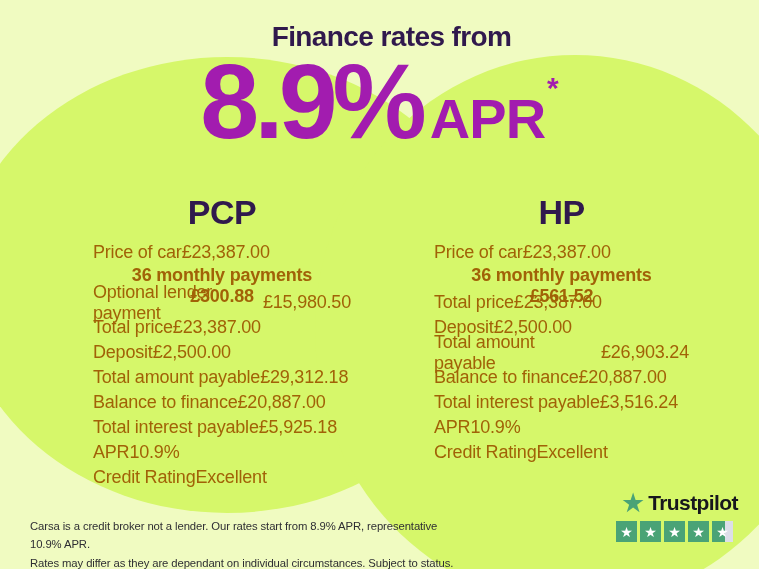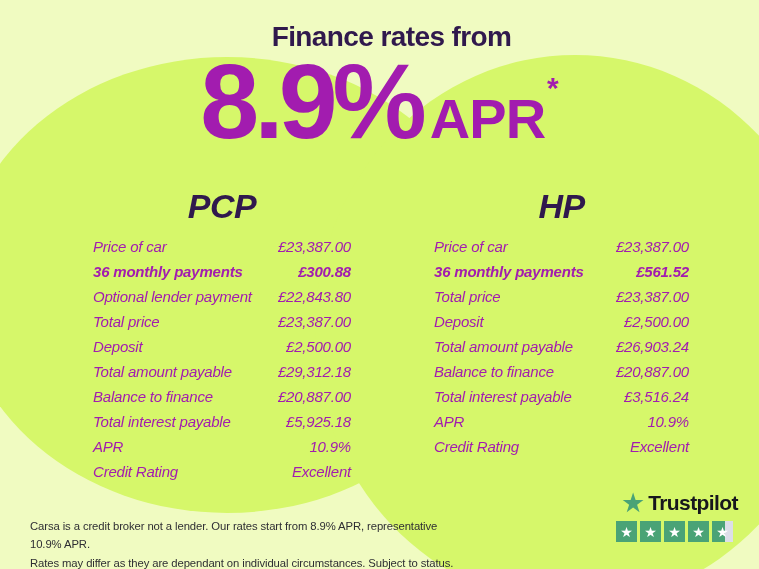--- a/index.html
+++ b/index.html
@@ -18,32 +18,32 @@
     font-size:28px; font-weight:800; color:#30194d; letter-spacing:-0.6px;padding-left:24px;
   }
   .rate-line {
     position:absolute; top:48px; left:0; width:100%; text-align:center;
     color:#a21caf; white-space:nowrap;
   }
   .rate-big  { font-size:106px; font-weight:800; letter-spacing:-5px; line-height:1; }
   .rate-apr  { font-size:56px;  font-weight:800; letter-spacing:-1px; margin-left:8px; }
   .rate-ast  { font-size:30px;  font-weight:800; position:relative; top:-40px; margin-left:2px; }
 
-  .fin-col { position:absolute; top:186px;font-style:italic; }
+  .fin-col { position:absolute; top:192px; }
   #col-pcp { left:93px;  width:258px; }
   #col-hp  { left:434px; width:255px; }
   .col-title {
     text-align:center; font-size:34px; font-weight:800; color:#30194d;
     line-height:40px; margin-bottom:8px; letter-spacing:-0.5px;
   }
   .fin-row {
-    display:flex; justify-content:space-between; align-items:center;
-    height:25px; font-size:15px; color:#a21caf; letter-spacing:-0.2px;
+    display:flex; align-items:center;
+    height:25px; font-size:18px; color:#a16207; letter-spacing:-0.2px;
   }
-  .fin-row.bold { font-weight:700; }
+  .fin-row.bold { font-weight:700;flex-direction:column; }
 
   .disclaimer {
     position:absolute; left:30px; top:517px; width:440px;
     font-size:11.3px; line-height:1.62; color:#2e2e33; letter-spacing:-0.1px;
   }
 
   .trustpilot { position:absolute; left:616px; top:490px; width:142px; }
   .tp-logo { display:flex; align-items:center; gap:3px; margin-left:5px; }
   .tp-logo-star { font-size:27px; line-height:26px; color:#4aa376; }
   .tp-brand { font-size:21px; font-weight:600; color:#17171d; letter-spacing:-0.6px; }
@@ -74,21 +74,21 @@
     <div class="fin-row">
       <span>Price of car</span>
       <span>£23,387.00</span>
     </div>
     <div class="fin-row bold">
       <span>36 monthly payments</span>
       <span>£300.88</span>
     </div>
     <div class="fin-row">
       <span>Optional lender payment</span>
-      <span>£22,843.80</span>
+      <span>£15,980.50</span>
     </div>
     <div class="fin-row">
       <span>Total price</span>
       <span>£23,387.00</span>
     </div>
     <div class="fin-row">
       <span>Deposit</span>
       <span>£2,500.00</span>
     </div>
     <div class="fin-row">

